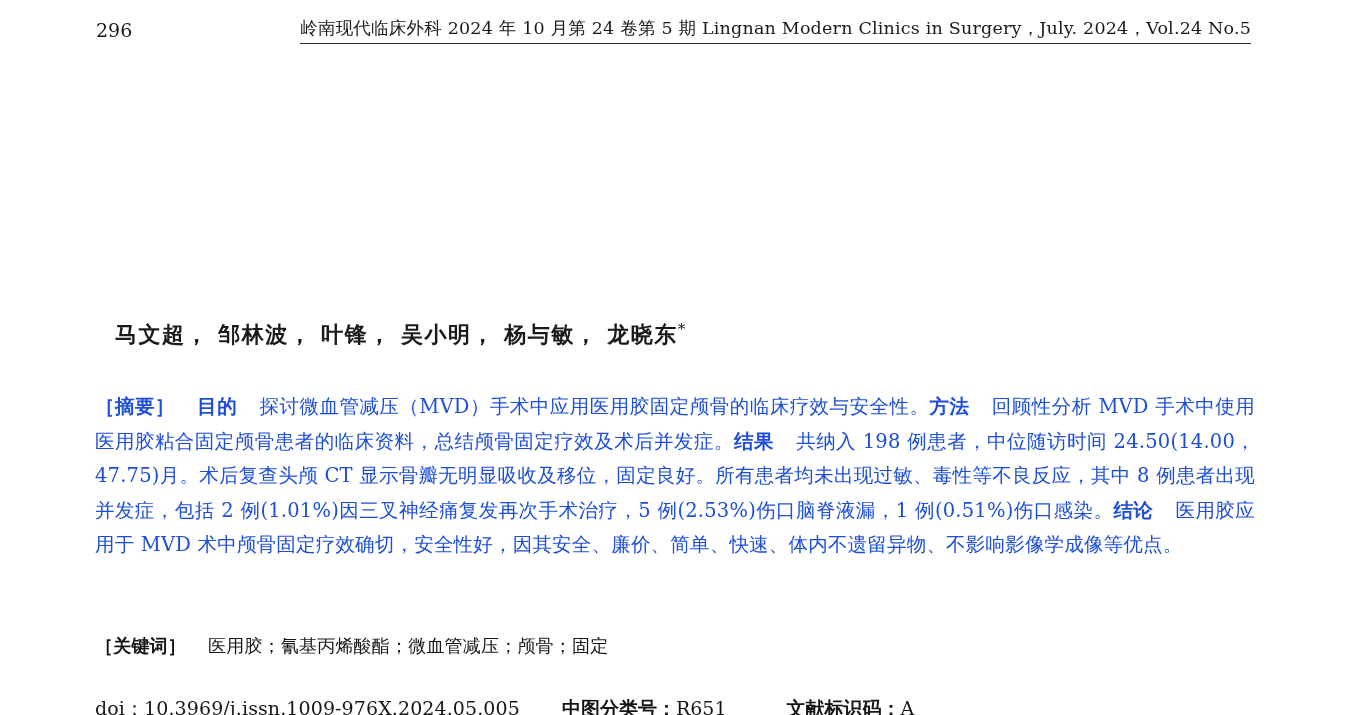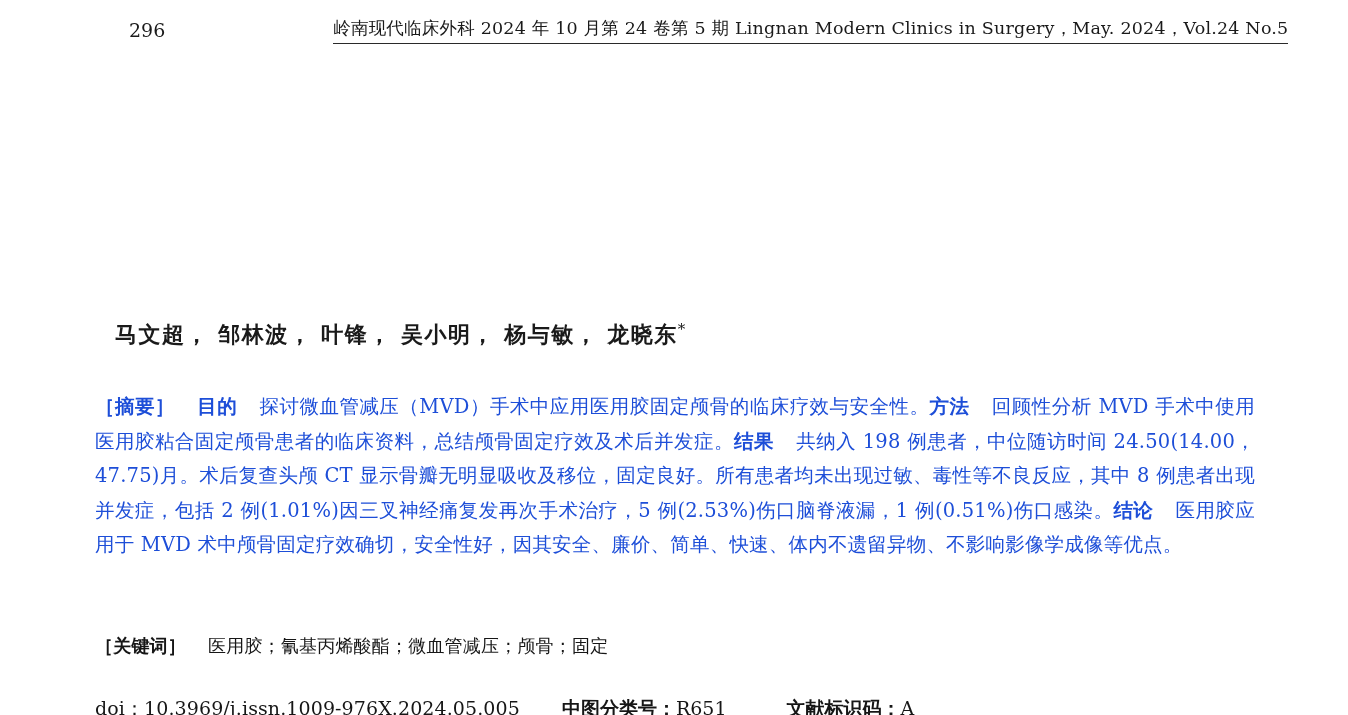--- a/index.html
+++ b/index.html
@@ -31,21 +31,20 @@
     width: 1160px;
     display: flex;
     align-items: flex-end;
   }
   .runhead .folio {
     font-family: "DejaVu Serif", "Liberation Serif", serif;
     font-size: 19px;
     line-height: 24px;
     color: #1a1a1a;
     padding-bottom: 2px;
-    margin-left: 33px;
   }
   .runhead .journal-line {
     margin-left: 168px;
     font-size: 17.5px;
     line-height: 24px;
     letter-spacing: 0.2px;
     white-space: nowrap;
     border-bottom: 1.3px solid #2a2a2a;
     padding-bottom: 3px;
     font-family: "DejaVu Serif", "Liberation Serif", serif;
@@ -143,21 +142,21 @@
     margin-left: 60px;
   }
 </style>
 </head>
 <body>
 
 <div class="page">
 
   <div class="runhead">
     <div class="folio">296</div>
-    <div class="journal-line">岭南现代临床外科 2024 年 10 月第 24 卷第 5 期 Lingnan Modern Clinics in Surgery，May. 2024，Vol.24 No.5</div>
+    <div class="journal-line">岭南现代临床外科 2024 年 10 月第 24 卷第 5 期 Lingnan Modern Clinics in Surgery，July. 2024，Vol.24 No.5</div>
   </div>
 
 
   <div class="authors">
     <span>马文超， 邹林波， 叶锋， 吴小明， 杨与敏， 龙晓东</span><span class="star">*</span>
   </div>
 
   <div class="abstract">
     <span class="lbl">［摘要］</span><span class="gap"></span><span class="lbl">目的</span><span class="gap"></span><span>探讨微血管减压（MVD）手术中应用医用胶固定颅骨的临床疗效与安全性。</span><span class="lbl">方法</span><span class="gap"></span><span>回顾性分析 MVD 手术中使用医用胶粘合固定颅骨患者的临床资料，总结颅骨固定疗效及术后并发症。</span><span class="lbl">结果</span><span class="gap"></span><span>共纳入 198 例患者，中位随访时间 24.50(14.00，47.75)月。术后复查头颅 CT 显示骨瓣无明显吸收及移位，固定良好。所有患者均未出现过敏、毒性等不良反应，其中 8 例患者出现并发症，包括 2 例(1.01%)因三叉神经痛复发再次手术治疗，5 例(2.53%)伤口脑脊液漏，1 例(0.51%)伤口感染。</span><span class="lbl">结论</span><span class="gap"></span><span>医用胶应用于 MVD 术中颅骨固定疗效确切，安全性好，因其安全、廉价、简单、快速、体内不遗留异物、不影响影像学成像等优点。</span>
   </div>

